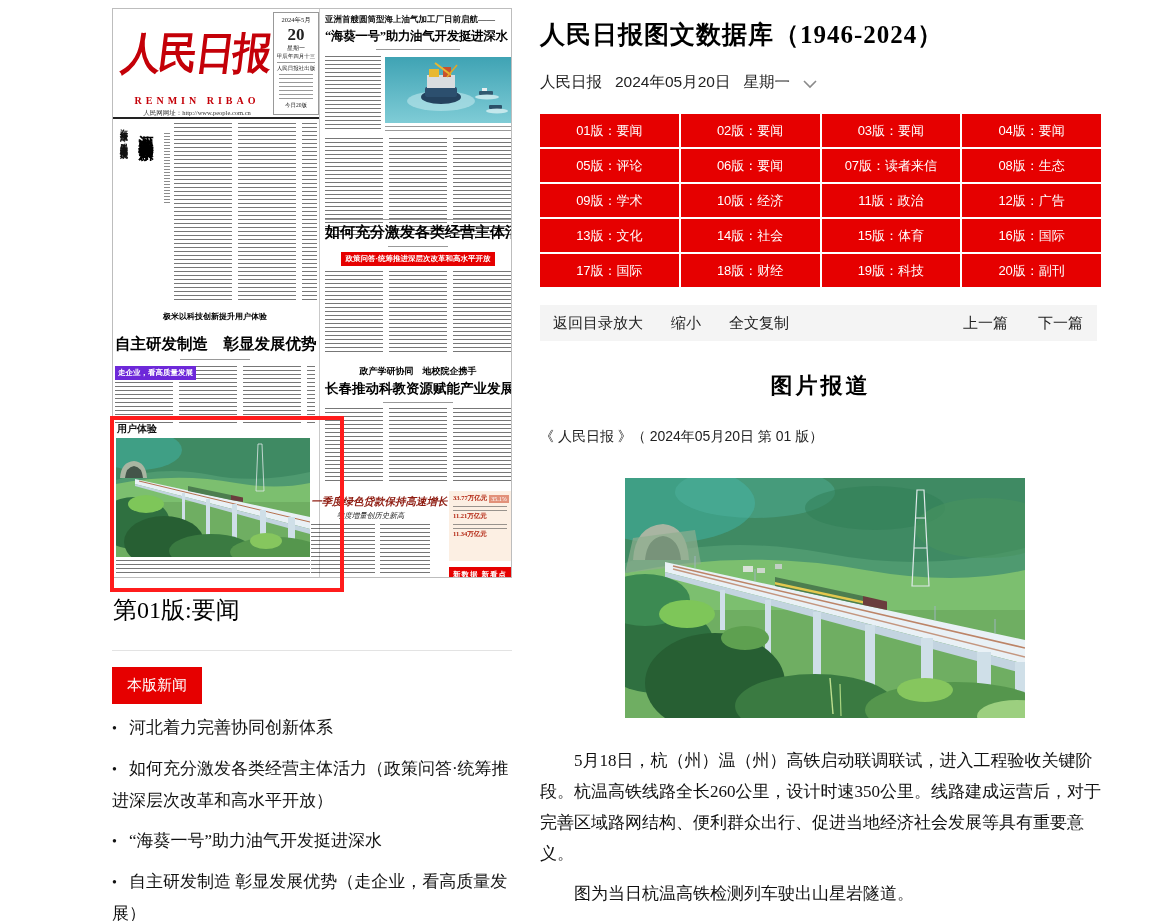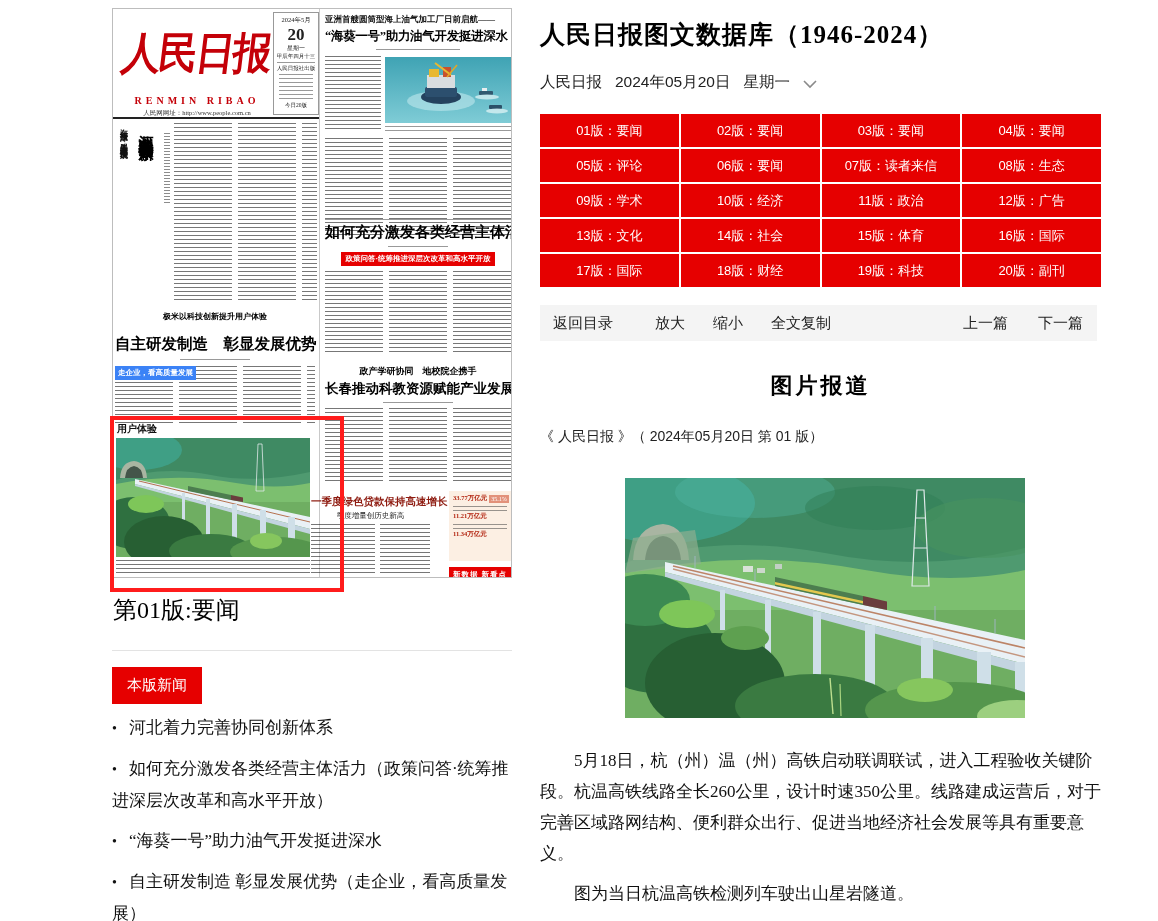--- a/index.html
+++ b/index.html
@@ -50,40 +50,40 @@
   .vhead { writing-mode:vertical-rl; font-size:15px; font-weight:bold; width:28px; line-height:28px;
            letter-spacing:1px; color:#000; }
   .vbyl  { width:6px; height:70px; margin-top:10px; background:repeating-linear-gradient(to bottom, rgba(0,0,0,.45) 0 1px, transparent 1px 3px); }
   .hebei-body { flex:1; height:180px; }
 
   .xgimi { left:2px; top:302px; width:200px; }
   .xg-kick { text-align:center; font-size:8px; font-weight:bold; }
   .xg-head { text-align:center; font-size:15.5px; font-weight:800; white-space:nowrap; margin-top:12px; }
   .xg-byl  { width:70px; height:4px; margin:4px auto 3px; }
   .xg-body { position:relative; height:58px; }
-  .xg-tag  { position:absolute; left:0; top:0; background:#3b82f6; color:#fff; font-size:7.5px;
+  .xg-tag  { position:absolute; left:0; top:0; background:#6d28d9; color:#fff; font-size:7.5px;
              font-weight:bold; padding:2px 3px; z-index:2; white-space:nowrap; }
   .xg-sims { position:absolute; inset:0; }
 
   .jump-label { left:4px; top:413px; font-size:10px; font-weight:bold; color:#111; }
   .np-bridge  { left:3px; top:429px; width:194px; height:119px; }
   .np-caption { left:3px; top:551px; width:194px; height:14px; }
 
   .np-rule2 { left:212px; top:210px; width:186px; height:1px; background:#999; }
   .right-lower { left:212px; top:214px; width:186px; height:354px; }
   .vit-head { text-align:center; font-size:15px; font-weight:800; white-space:nowrap; }
   .vit-byl  { width:60px; height:4px; margin:4px auto 2px; }
   .vit-tag  { display:table; margin:2px auto 0; background:#e60000; color:#fff; font-size:7.5px;
               font-weight:bold; padding:2px 4px; white-space:nowrap; }
   .vit-sims { height:82px; margin-top:5px; }
   .cc-kick  { text-align:center; font-size:9px; font-weight:bold; margin-top:12px; white-space:nowrap; }
   .cc-head  { text-align:center; font-size:13.5px; font-weight:800; white-space:nowrap; margin-top:2px; }
   .cc-byl   { width:70px; height:4px; margin:4px auto 2px; }
   .cc-sims  { height:76px; }
-  .loans { position:absolute; left:-14px; top:272px; width:119px; }
+  .loans { position:absolute; left:-14px; top:272px; width:119px;font-style:italic; }
   .loans-head { font-size:10.5px; font-weight:800; color:#8e1b10; white-space:nowrap; }
   .loans-sub  { text-align:center; font-size:7.5px; margin:2px 0 3px; color:#222; }
   .loans-sims { height:52px; background-image:
       repeating-linear-gradient(to right, transparent 0, transparent 64px, #fff 64px, #fff 69px),
       repeating-linear-gradient(to bottom, rgba(35,35,35,.62) 0, rgba(35,35,35,.62) 1px, transparent 1px, transparent 4px); }
   .stats { position:absolute; left:124px; top:268px; width:62px; height:70px; background:#fcefe3; padding:3px 4px; }
   .stat-row1 { display:flex; gap:2px; align-items:center; }
   .stat-val  { font-size:6.5px; font-weight:bold; color:#b2230f; white-space:nowrap; }
   .stat-chip { background:#e2917a; color:#fff; font-size:6px; padding:1px 2px; }
   .stat-lbl  { height:5px; margin:3px 0 1px; }
@@ -114,21 +114,21 @@
   .chev { width:14px; height:9px; margin-top:3px; }
 
   .editions { position:absolute; left:540px; top:114px; width:561px; display:grid;
               grid-template-columns:repeat(4,1fr); gap:2px; }
   .ed-cell { background:#e60000; color:#fff; font-size:13px; height:33px; display:flex;
              align-items:center; justify-content:center; cursor:pointer; white-space:nowrap; }
 
   .toolbar { position:absolute; left:540px; top:305px; width:557px; height:36px; background:#f4f4f4;
              display:flex; align-items:center; font-size:15px; color:#222; }
   .tb-btn { cursor:pointer; white-space:nowrap; }
-  .tb-back { margin-left:13px; margin-right:42px; }
+  .tb-back { margin-left:13px; }
   .tb-gap  { margin-right:28px; }
   .tb-spacer { flex:1; }
   .tb-prev { margin-right:30px; }
   .tb-next { margin-right:14px; }
 
   .art-title { position:absolute; left:540px; top:371px; width:561px; text-align:center;
                font-size:22px; font-weight:bold; letter-spacing:3px; color:#000; }
   .art-src { position:absolute; left:540px; top:428px; width:561px; text-align:left;
              font-size:14px; color:#222; }
   .art-photo { position:absolute; left:625px; top:478px; width:400px; height:240px; }

